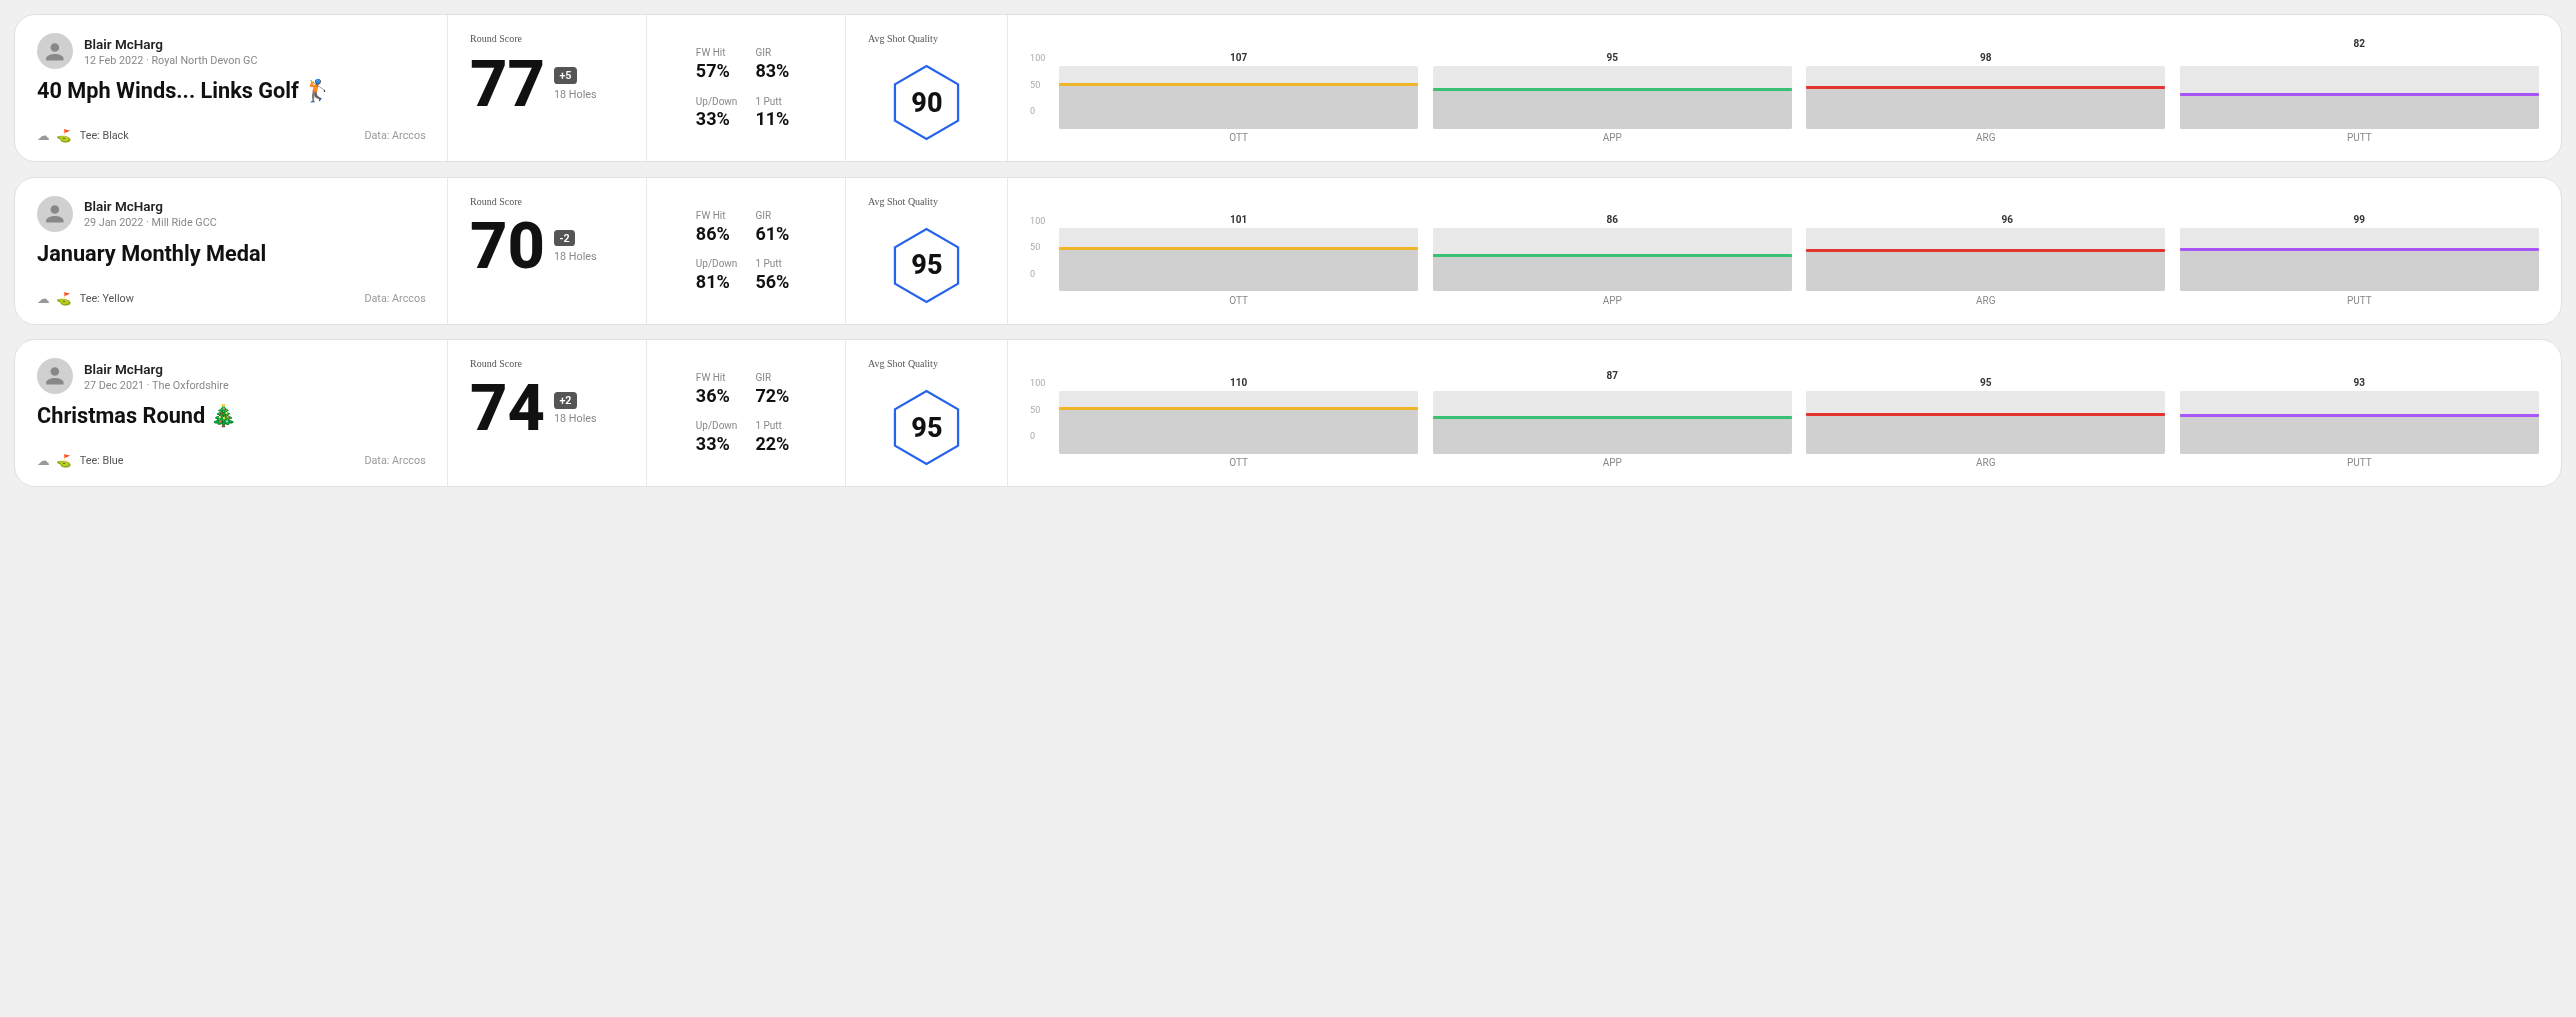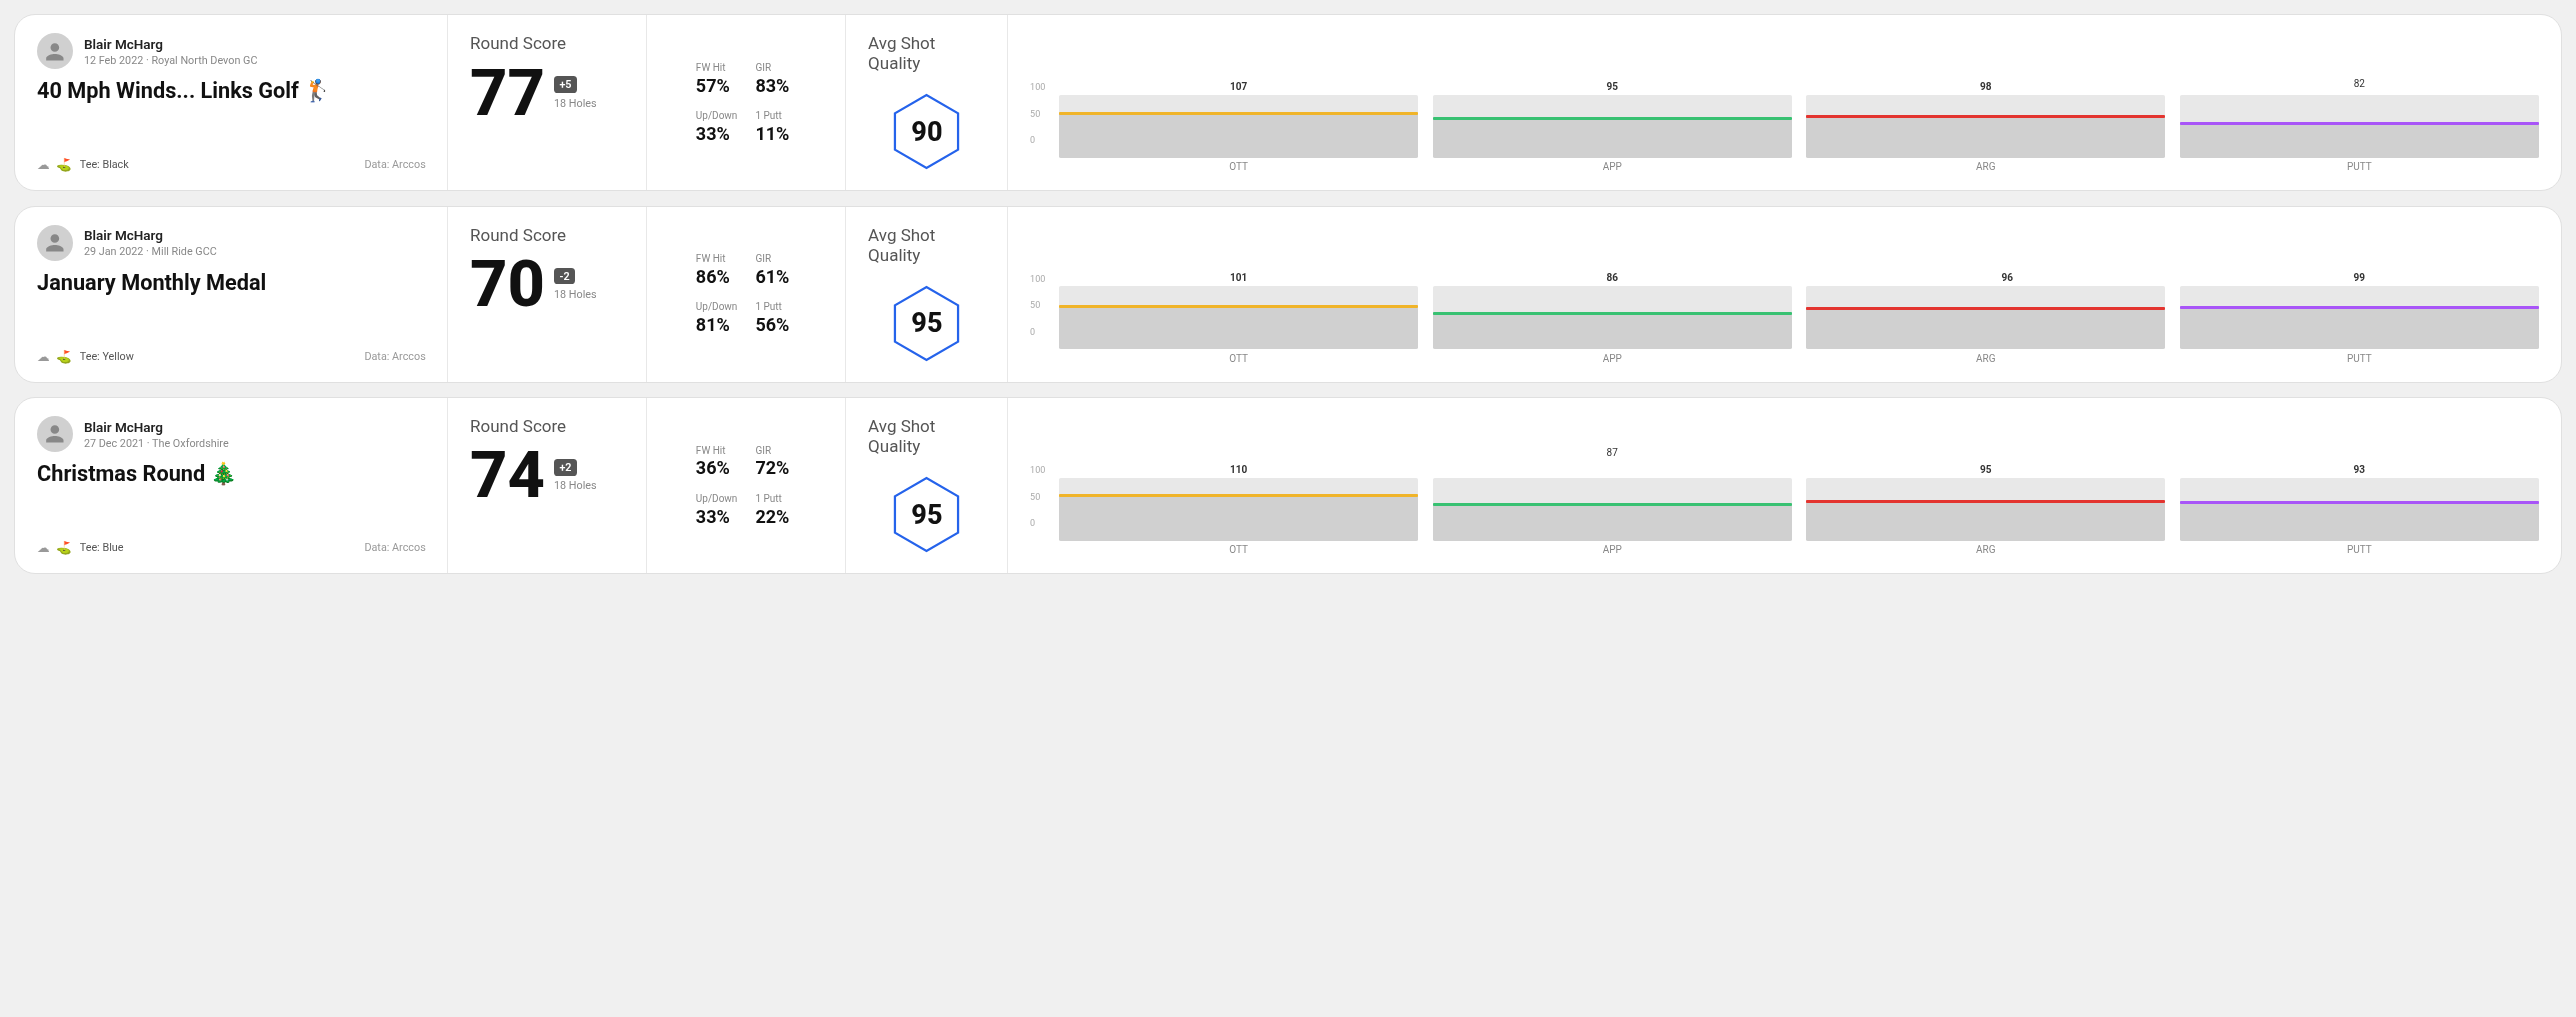--- a/index.html
+++ b/index.html
@@ -90,23 +90,24 @@
     
     .card-score {
       flex: 0 0 199px;
       padding: 18px 21.7px;
       border-right: 0.9px solid #e8e8e8;
       display: flex;
       flex-direction: column;
       justify-content: flex-start;
     }
     .section-label {
-      font-size: 17px;
+      font-size: 10px;
       color: #555;
       margin-bottom: 7.2px;
+      font-family: Liberation Serif, serif;
     }
     .score-display {
       display: flex;
       align-items: center;
       gap: 9px;
     }
     .score-number {
       font-size: 65px;
       font-weight: 800;
       color: #111;
@@ -301,21 +302,21 @@
           <div style="display:flex;flex-direction:column;align-items:center;flex:1;">
       <div style="font-size:10px;font-weight:700;color:#333;margin-bottom:2.7px;">98</div>
       <div style="position:relative;width:100%;height:63px;">
         <div style="position:absolute;bottom:0;left:0;right:0;height:100%;background:#e8e8e8;border-radius:1.8px;"></div>
         <div style="position:absolute;bottom:0;left:0;right:0;height:42px;background:#d0d0d0;border-radius:1.8px;"></div>
         <div style="position:absolute;bottom:40px;left:0;right:0;height:2.7px;background:#e3342f;border-radius:0.9px;"></div>
       </div>
       <div style="font-size:10px;color:#888;margin-top:3.6px;">ARG</div>
     </div>
           <div style="display:flex;flex-direction:column;align-items:center;flex:1;">
-      <div style="font-size:10px;font-weight:400;color:#333;margin-bottom:6px;">82</div>
+      <div style="font-size:10px;font-weight:700;color:#333;margin-bottom:17px;">82</div>
       <div style="position:relative;width:100%;height:63px;">
         <div style="position:absolute;bottom:0;left:0;right:0;height:100%;background:#e8e8e8;border-radius:1.8px;"></div>
         <div style="position:absolute;bottom:0;left:0;right:0;height:35px;background:#d0d0d0;border-radius:1.8px;"></div>
         <div style="position:absolute;bottom:33px;left:0;right:0;height:2.7px;background:#a855f7;border-radius:0.9px;"></div>
       </div>
       <div style="font-size:10px;color:#888;margin-top:3.6px;">PUTT</div>
     </div>
         </div>
       </div>
     </div>
@@ -511,21 +512,21 @@
           <div style="display:flex;flex-direction:column;align-items:center;flex:1;">
       <div style="font-size:10px;font-weight:700;color:#333;margin-bottom:2.7px;">110</div>
       <div style="position:relative;width:100%;height:63px;">
         <div style="position:absolute;bottom:0;left:0;right:0;height:100%;background:#e8e8e8;border-radius:1.8px;"></div>
         <div style="position:absolute;bottom:0;left:0;right:0;height:46px;background:#d0d0d0;border-radius:1.8px;"></div>
         <div style="position:absolute;bottom:44px;left:0;right:0;height:2.7px;background:#f0b429;border-radius:0.9px;"></div>
       </div>
       <div style="font-size:10px;color:#888;margin-top:3.6px;">OTT</div>
     </div>
           <div style="display:flex;flex-direction:column;align-items:center;flex:1;">
-      <div style="font-size:10px;font-weight:400;color:#333;margin-bottom:20px;">87</div>
+      <div style="font-size:10px;font-weight:700;color:#333;margin-bottom:10px;">87</div>
       <div style="position:relative;width:100%;height:63px;">
         <div style="position:absolute;bottom:0;left:0;right:0;height:100%;background:#e8e8e8;border-radius:1.8px;"></div>
         <div style="position:absolute;bottom:0;left:0;right:0;height:37px;background:#d0d0d0;border-radius:1.8px;"></div>
         <div style="position:absolute;bottom:35px;left:0;right:0;height:2.7px;background:#38c172;border-radius:0.9px;"></div>
       </div>
       <div style="font-size:10px;color:#888;margin-top:3.6px;">APP</div>
     </div>
           <div style="display:flex;flex-direction:column;align-items:center;flex:1;">
       <div style="font-size:10px;font-weight:700;color:#333;margin-bottom:2.7px;">95</div>
       <div style="position:relative;width:100%;height:63px;">

